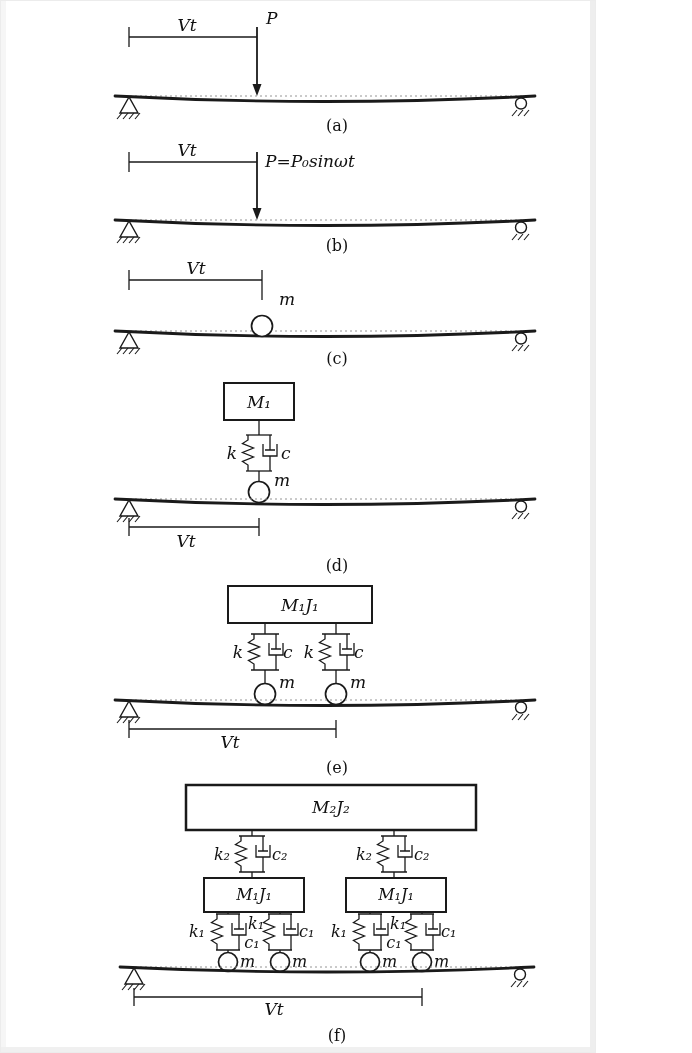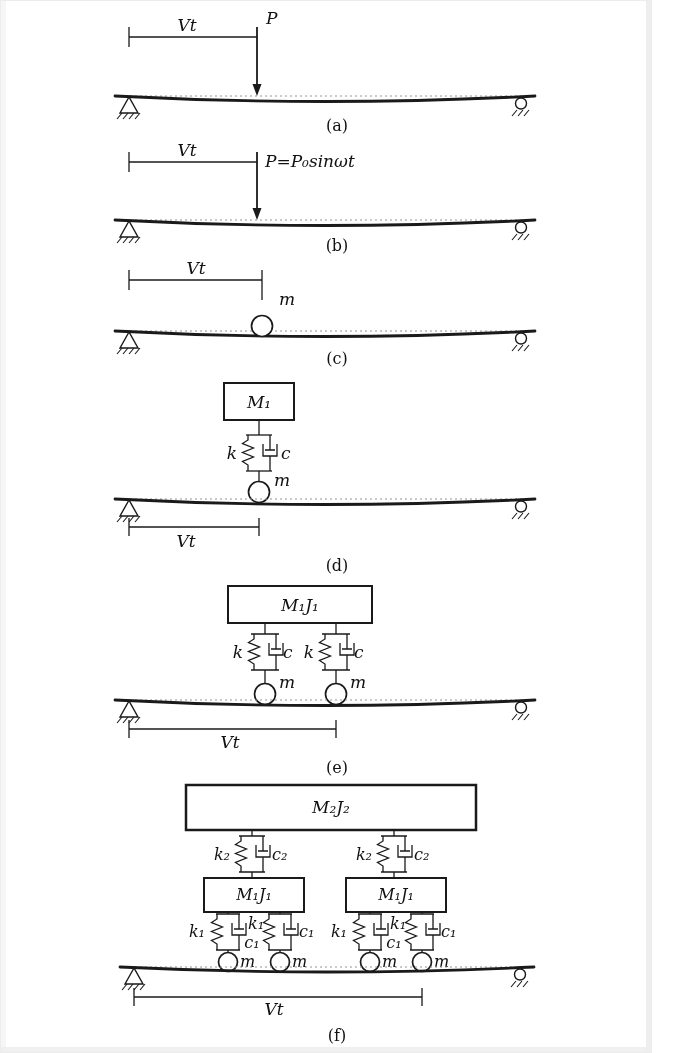--- a/index.html
+++ b/index.html
@@ -1,18 +1,18 @@
 <!DOCTYPE html>
 <html><head>
 <meta charset="utf-8">
 <style>
   html,body{margin:0;padding:0;background:#ffffff;}
   .page{
     position:relative;
-    width:652px;height:1053px;
+    width:596px;height:1053px;
     background:#ffffff;
     box-shadow: inset 0 0 0 1px #ececec, inset -6px 0 0 0 #eeeeee, inset 0 -6px 0 0 #f0f0f0, inset 6px 0 0 0 #f6f6f6;
     overflow:hidden;
   }
   svg{position:absolute;left:0;top:0;}
   .beam{stroke:#1a1a1a;stroke-width:2.8;fill:none;stroke-linecap:round;}
   .chord{stroke:#949494;stroke-width:1;stroke-dasharray:2 3;fill:none;}
   .thin{stroke:#1a1a1a;stroke-width:1.3;fill:none;}
   .hatch{stroke:#1a1a1a;stroke-width:1.1;fill:none;}
   .box{stroke:#1a1a1a;stroke-width:2;fill:#ffffff;}

